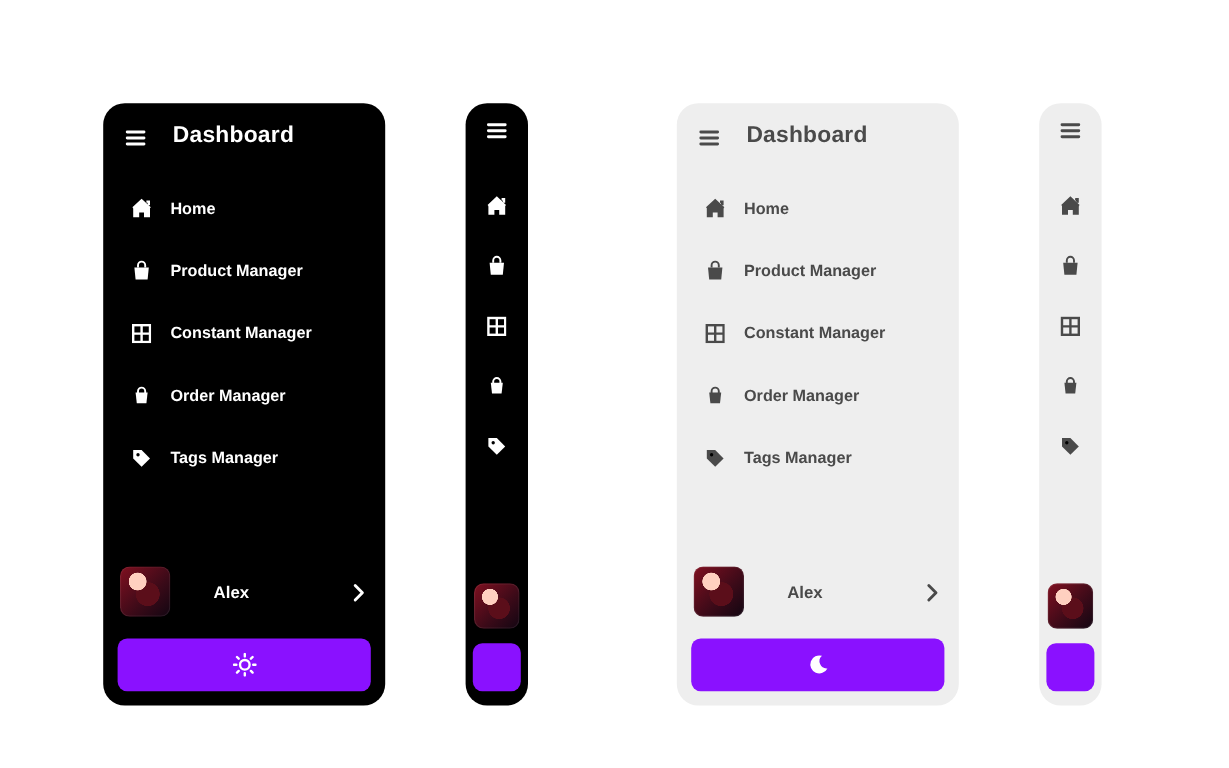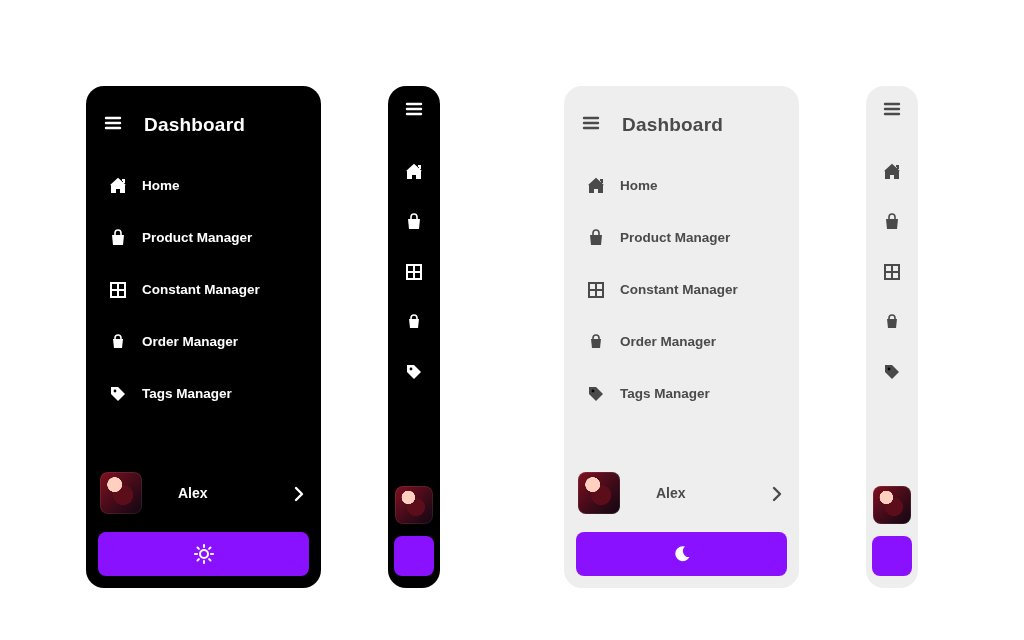--- a/index.html
+++ b/index.html
@@ -15,21 +15,21 @@
     border-radius: 18px;
     display: flex;
     flex-direction: column;
     padding: 14px 12px 12px 12px;
   }
   .dark { background: #000000; color: #ffffff; }
   .light { background: #eeeeee; color: #4a4a4a; }
   .wide { width: 235px; height: 502px; }
   .narrow { width: 52px; height: 502px; align-items: center; padding: 14px 6px 12px 6px; }
 
-  .title-row { display: flex; align-items: flex-start; gap: 22px; padding: 2px 6px 10px 6px; margin-top: 12px; }
+  .title-row { display: flex; align-items: flex-end; gap: 22px; padding: 2px 6px 10px 6px; }
   .title { font-size: 19px; font-weight: 800; letter-spacing: .2px; white-space: nowrap; }
 
   .menu { display: flex; flex-direction: column; gap: 10px; margin-top: 18px; padding-left: 4px; text-align: center; }
   .menu-item { display: flex; align-items: center; gap: 16px; padding: 12px 6px; font-size: 13.5px; font-weight: 800; white-space: nowrap; cursor: pointer; }
   .menu-item .ic { width: 18px; text-align: center; }
 
   .narrow .nmenu { display: flex; flex-direction: column; gap: 32px; margin-top: 6px; align-items: center; }
   .narrow .ic { width: 20px; text-align: center; cursor: pointer; }
 
   .spacer { flex: 1 1 auto; }

